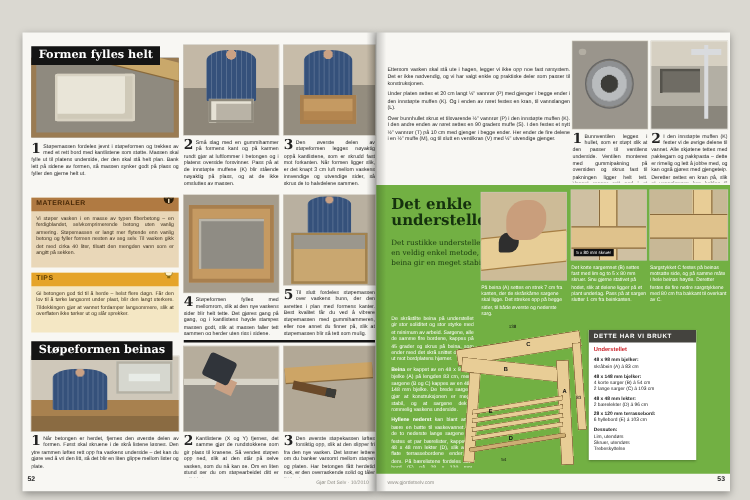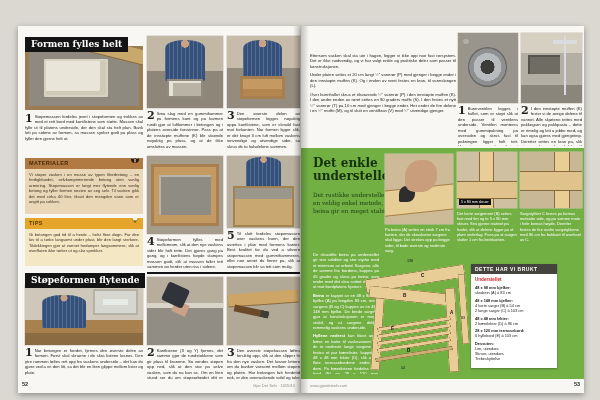--- a/index.html
+++ b/index.html
@@ -165,21 +165,21 @@
         <svg width="10" height="10" viewBox="0 0 10 10">
             <circle cx="5" cy="4" r="3" fill="#fff5cf" stroke="#8a6a10" stroke-width=".6"></circle>
             <rect x="3.8" y="6.6" width="2.4" height="2" fill="#8a6a10"></rect>
           </svg>
       </span>
     </div>
     <div class="boxbody">Gi betongen god tid til å herde – helst flere døgn. Får den lov til å tørke langsomt under plast, blir den langt sterkere. Tildekkingen gjør at vannet fordamper langsommere, slik at overflaten ikke tørker ut og slår sprekker.</div>
   </div>
 
   <div class="abs" style="left:7px;top:243px;z-index:3;">
-    <span class="blackbar">Støpeformen flytende</span>
+    <span class="blackbar">Støpeformen beinas</span>
   </div>
   <div class="photo ph6" style="left:7px;top:259px;width:118px;height:60px;"></div>
   <div class="step abs" style="left:7px;top:322px;width:118px;height:34px;">
     <span class="stepnum">1</span><span>Når betongen er herdet, fjernes den øverste delen av formen. Først skal skruene i de skrå listene løsnes. Den ytre rammen løftes rett opp fra vaskens underside – det kan du gjøre ved å vri den litt, så det blir en liten glippe mellom lister og plate.</span>
   </div>
 
   <div class="photo ph2" style="left:129px;top:10px;width:76px;height:72px;"></div>
   <div class="step abs" style="left:129px;top:85px;width:76px;height:42px;">
     <span class="stepnum">2</span><span>Små slag med en gummihammer på formens kant og på karmen rundt gjør at luftlommer i betongen og i platens overside forsvinner. Pass på at de innstøpte muffene (K) blir stående nøyaktig på plass, og at de ikke omsluttes av massen.</span>
   </div>

